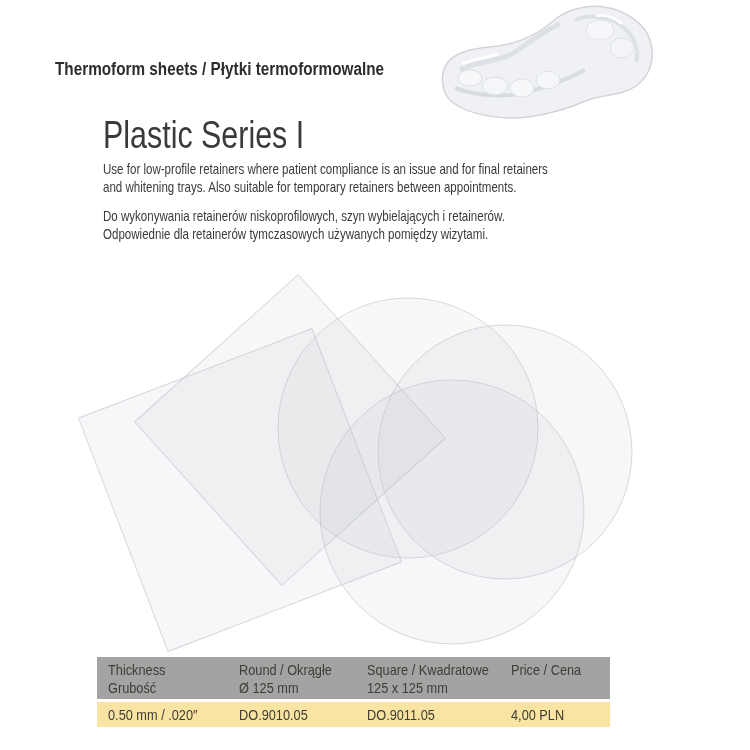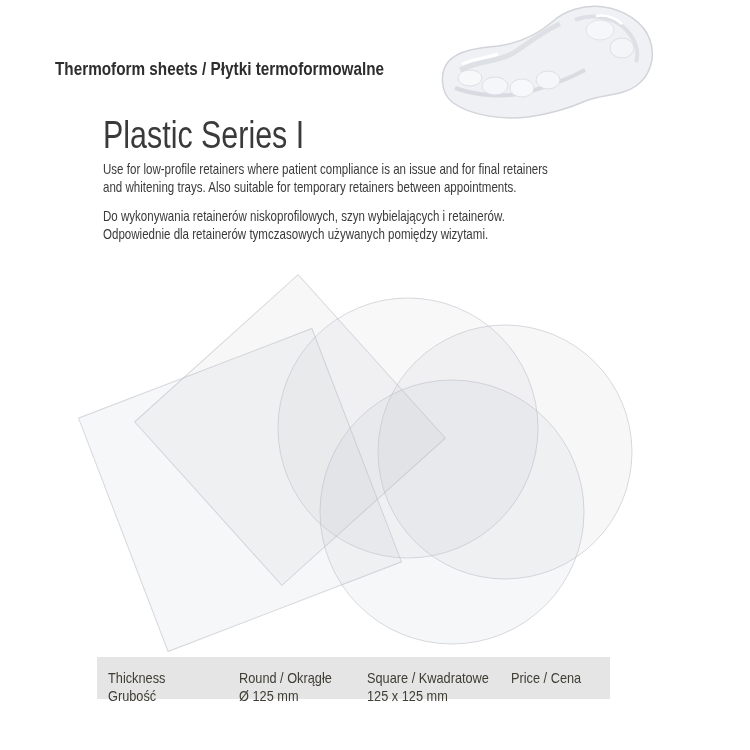--- a/index.html
+++ b/index.html
@@ -34,23 +34,23 @@
   .para-en{top:160px;}
   .para-pl{top:207px;}
 
   
   .retainer-photo{left:0;top:0;width:750px;height:750px;pointer-events:none;}
   .sheets-photo{left:0;top:0;width:750px;height:750px;pointer-events:none;}
 
   
   .spec-table{left:97px;top:657px;width:513px;font-size:15px;}
   .spec-head{
-    background:#e5e5e5;height:42px;box-sizing:border-box;
+    background:#a3a3a3;height:42px;box-sizing:border-box;
     display:grid;grid-template-columns:131px 128px 144px auto;
-    padding:12px 0 0 11px;
+    padding:4px 0 0 11px;
   }
   .spec-row{
     margin-top:3px;background:#FAE4A3;height:25px;box-sizing:border-box;
     display:grid;grid-template-columns:131px 128px 144px auto;
     padding-left:11px;align-items:center;
   }
   .cell{
     display:inline-block;white-space:pre-line;
     color:#3e3c33;line-height:18px;
     transform:scaleX(0.85);transform-origin:left top;
@@ -98,13 +98,19 @@
 <div class="abs spec-table">
   <div class="spec-head">
     <span class="cell">Thickness
 Grubość</span>
     <span class="cell">Round / Okrągłe
 Ø 125 mm</span>
     <span class="cell">Square / Kwadratowe
 125 x 125 mm</span>
     <span class="cell">Price / Cena</span>
   </div>
+  <div class="spec-row">
+    <span class="cell">0.50 mm / .020″</span>
+    <span class="cell">DO.9010.05</span>
+    <span class="cell">DO.9011.05</span>
+    <span class="cell">4,00 PLN</span>
+  </div>
 </div>
 
 </body></html>

